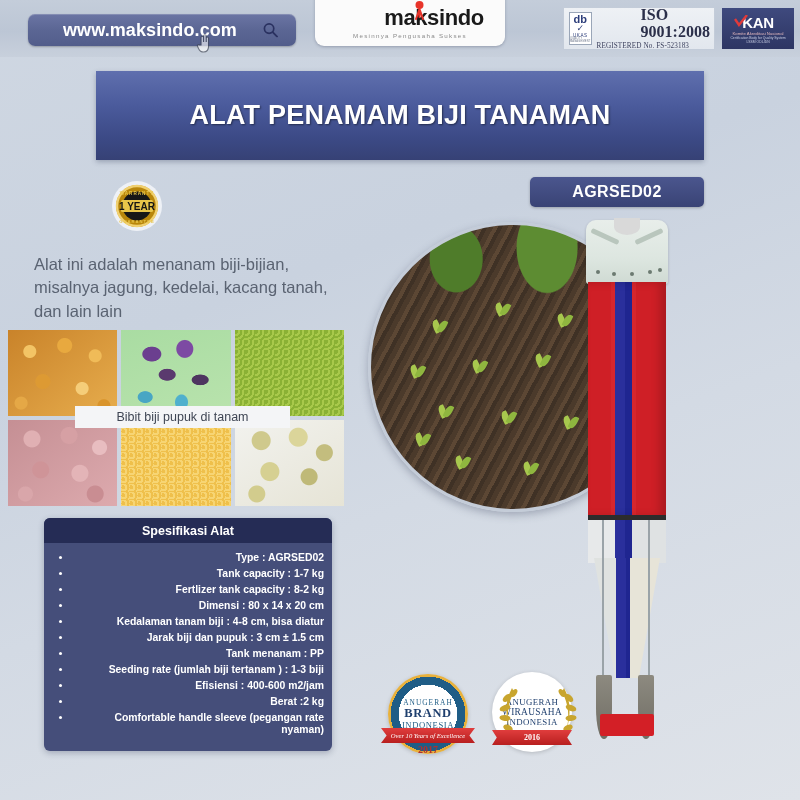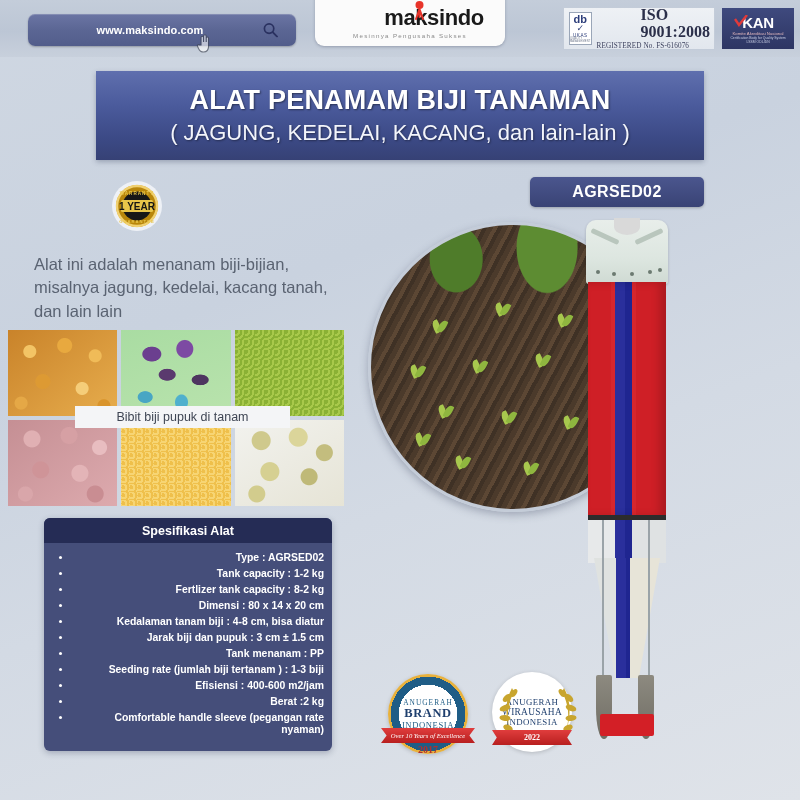--- a/index.html
+++ b/index.html
@@ -17,21 +17,21 @@
     background: linear-gradient(180deg, #c4cdda 0%, #bcc6d5 55%, #c8d0dc 100%);
   }
   #urlpill {
     position: absolute; left: 28px; top: 14px; width: 268px; height: 32px;
     border-radius: 7px;
     background: linear-gradient(180deg, #6b75a4 0%, #5b6694 50%, #525d8b 100%);
     box-shadow: 0 1px 2px rgba(0,0,0,.25), inset 0 1px 0 rgba(255,255,255,.18);
     display: flex; align-items: center; justify-content: center;
   }
   #urlpill .txt {
-    color: #ffffff; font-size: 11px; font-weight: bold;
+    color: #ffffff; font-size: 18px; font-weight: bold;
     letter-spacing: .1px; margin-right: 24px;
   }
   #searchicon {
     position: absolute; right: 18px; top: 50%; transform: translateY(-50%);
     width: 15px; height: 15px;
   }
   #cursor {
     position: absolute; left: 196px; top: 33px; width: 16px; height: 20px;
     opacity: .62;
   }
@@ -338,38 +338,37 @@
 
   <div id="isoblock">
     <div id="ukas">
       <span class="crown">db</span>
       <span class="tick">✓</span>
       <span class="ukaslabel">UKAS</span>
       <span class="ukassub">QUALITY MANAGEMENT</span>
     </div>
     <div id="isotext">
       <span id="isotitle">ISO 9001:2008</span>
-      <span id="isoreg">REGISTERED  No. FS-616076</span>
+      <span id="isoreg">REGISTERED  No. FS-523183</span>
     </div>
   </div>
 
   <div id="kanbadge">
     <svg id="kancheck" viewBox="0 0 14 12">
       <path d="M1 4 L5 10 L13 0" fill="none" stroke="#e03a3a" stroke-width="2.4"></path>
     </svg>
     <span class="kanmain">KAN</span>
     <span class="kansub1">Komite Akreditasi Nasional</span>
     <span class="kansub2">Certification Body for Quality System</span>
     <span class="kansub3">LSSM ODI-IDN</span>
   </div>
 </div>
 
 <div id="banner">
   <div id="bannertitle">ALAT PENAMAM BIJI TANAMAN</div>
-  <div id="bannersub">( JAGUNG, KEDELAI, KACANG, dan lain-lain )</div>
 </div>
 
 <div id="codechip">
   <span class="txt">AGRSED02</span>
 </div>
 
 <svg id="seal" viewBox="0 0 66 52">
   <circle cx="33" cy="26" r="25" fill="#f2f4f8" opacity=".9"></circle>
   <circle cx="33" cy="26" r="21" fill="#b8860b"></circle>
   <circle cx="33" cy="26" r="20" fill="none" stroke="#f0d070" stroke-width="2.4"></circle>
@@ -389,21 +388,21 @@
   <div class="seedcell s-pnut"></div>
   <div class="seedcell s-millet"></div>
   <div class="seedcell s-soy"></div>
 </div>
 <div id="seedcaption">Bibit biji pupuk di tanam</div>
 
 <div id="specpanel">
   <div id="specheader">Spesifikasi Alat</div>
   <ul id="speclist">
     <li>Type : AGRSED02</li>
-    <li>Tank capacity : 1-2 kg</li>
+    <li>Tank capacity : 1-7 kg</li>
     <li>Fertlizer tank capacity : 8-2 kg</li>
     <li>Dimensi : 80 x 14 x 20 cm</li>
     <li>Kedalaman tanam biji : 4-8 cm, bisa diatur</li>
     <li>Jarak biji dan pupuk : 3 cm ± 1.5 cm</li>
     <li>Tank menanam : PP</li>
     <li>Seeding rate (jumlah biji tertanam ) : 1-3 biji</li>
     <li>Efisiensi : 400-600 m2/jam</li>
     <li>Berat :2 kg</li>
     <li>Comfortable handle sleeve (pegangan rate nyaman)</li>
 
@@ -484,16 +483,16 @@
           <ellipse cx="11" cy="38" rx="5.5" ry="3" transform="rotate(5 11 38)"></ellipse>
           <ellipse cx="14" cy="48" rx="5" ry="3" transform="rotate(25 14 48)"></ellipse>
           <ellipse cx="20" cy="13" rx="4.5" ry="2.6" transform="rotate(-55 20 13)"></ellipse>
         </g>
       </svg>
       <span class="aw2-l1">ANUGERAH</span>
       <span class="aw2-l2">WIRAUSAHA</span>
       <span class="aw2-l3">INDONESIA</span>
     </div>
     <div class="ribbon">
-      <span>2022</span>
+      <span>2016</span>
     </div>
   </div>
 </div>
 
 </body></html>

